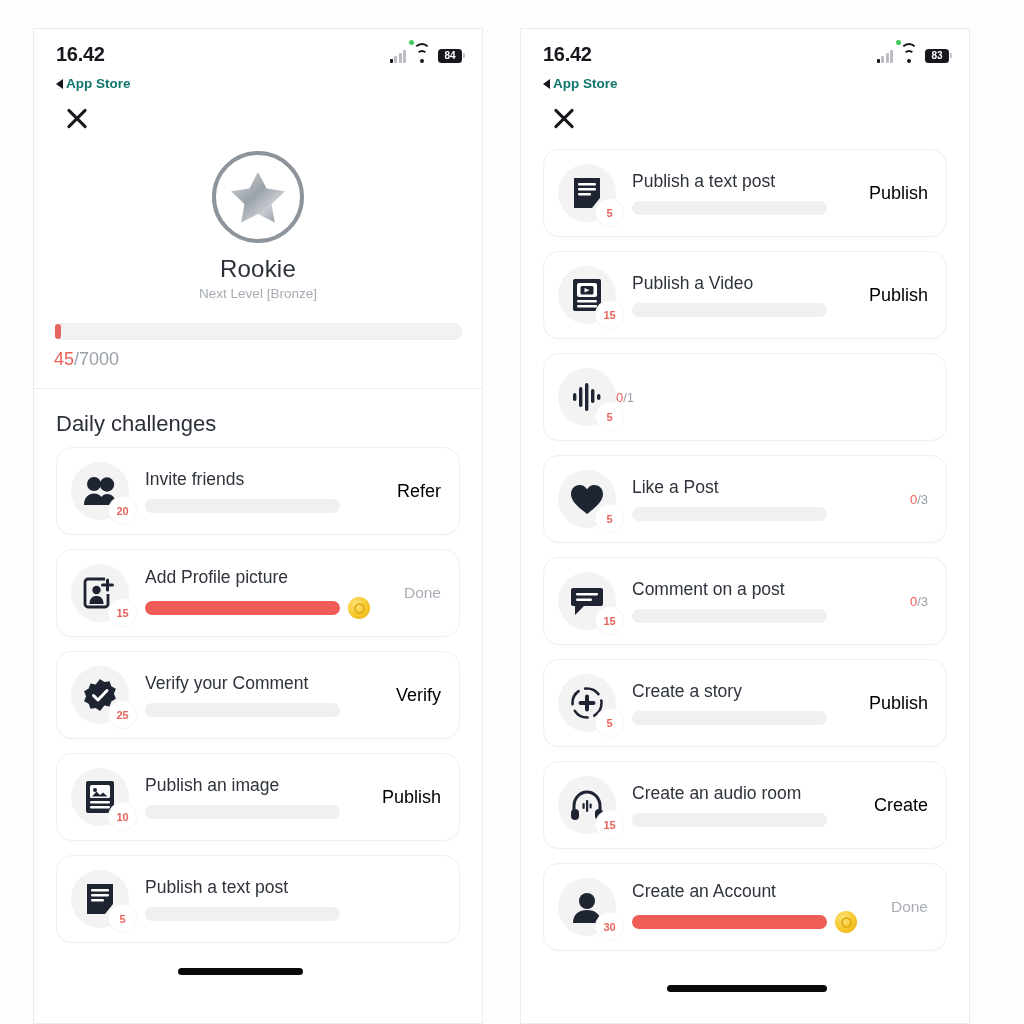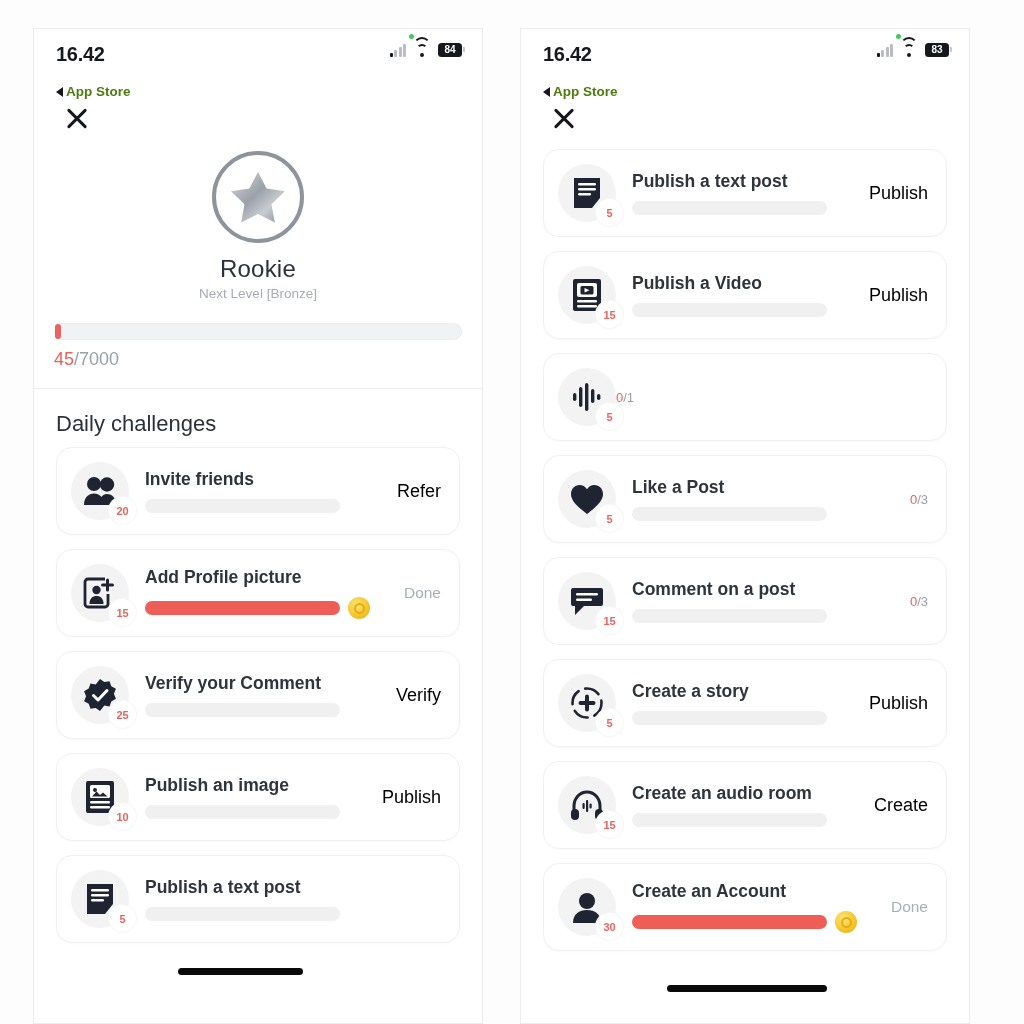--- a/index.html
+++ b/index.html
@@ -32,31 +32,31 @@
     position: relative;
     height: 62px;
     padding: 14px 22px 0 22px;
   }
   .sb-time {
     font-size: 20px; font-weight: bold; color: #16181d;
     letter-spacing: -0.3px;
   }
   .sb-back {
     display: flex; align-items: center; gap: 3px;
-    margin-top: 18px;
-    font-size: 13.5px; font-weight: bold; color: #4d7c0f;
+    margin-top: 10px;
+    font-size: 13.5px; font-weight: bold; color: #0f766e;
   }
   .sb-back .tri {
     width: 0; height: 0;
     border-top: 5px solid transparent;
     border-bottom: 5px solid transparent;
     border-right: 7px solid #16181d;
   }
   .sb-right {
-    position: absolute; top: 14px; right: 20px;
+    position: absolute; top: 20px; right: 20px;
     display: flex; align-items: flex-end; gap: 7px;
   }
   .greendot {
     position: absolute; top: -9px; right: 48px;
     width: 5px; height: 5px; border-radius: 50%;
     background: #43c95f;
   }
   .bars { display: flex; align-items: flex-end; gap: 1.5px; height: 13px; }
   .bars i { width: 3px; background: #16181d; border-radius: 1px; display: block; }
   .bars i:nth-child(1) { height: 4px;  background: #16181d; }
@@ -181,21 +181,21 @@
     box-shadow: 0 0 0 1px #f6f6f7;
   }
 
   .card-body {
     flex: 1 1 auto;
     padding-left: 16px; padding-right: 10px;
     min-width: 0;
   }
   .card-title {
     font-size: 17.5px; color: #2e333c; line-height: 1.15;
-    white-space: nowrap; overflow: hidden; font-weight: bold;
+    white-space: nowrap; overflow: hidden;
   }
   .bar-row { display: flex; align-items: center; gap: 8px; margin-top: 10px; }
   .bar {
     position: relative;
     height: 14px; border-radius: 7px;
     background: #f0f0f1;
     flex: 1 1 auto;
   }
   .bar.empty { max-width: 195px; }
   .bar.full {

